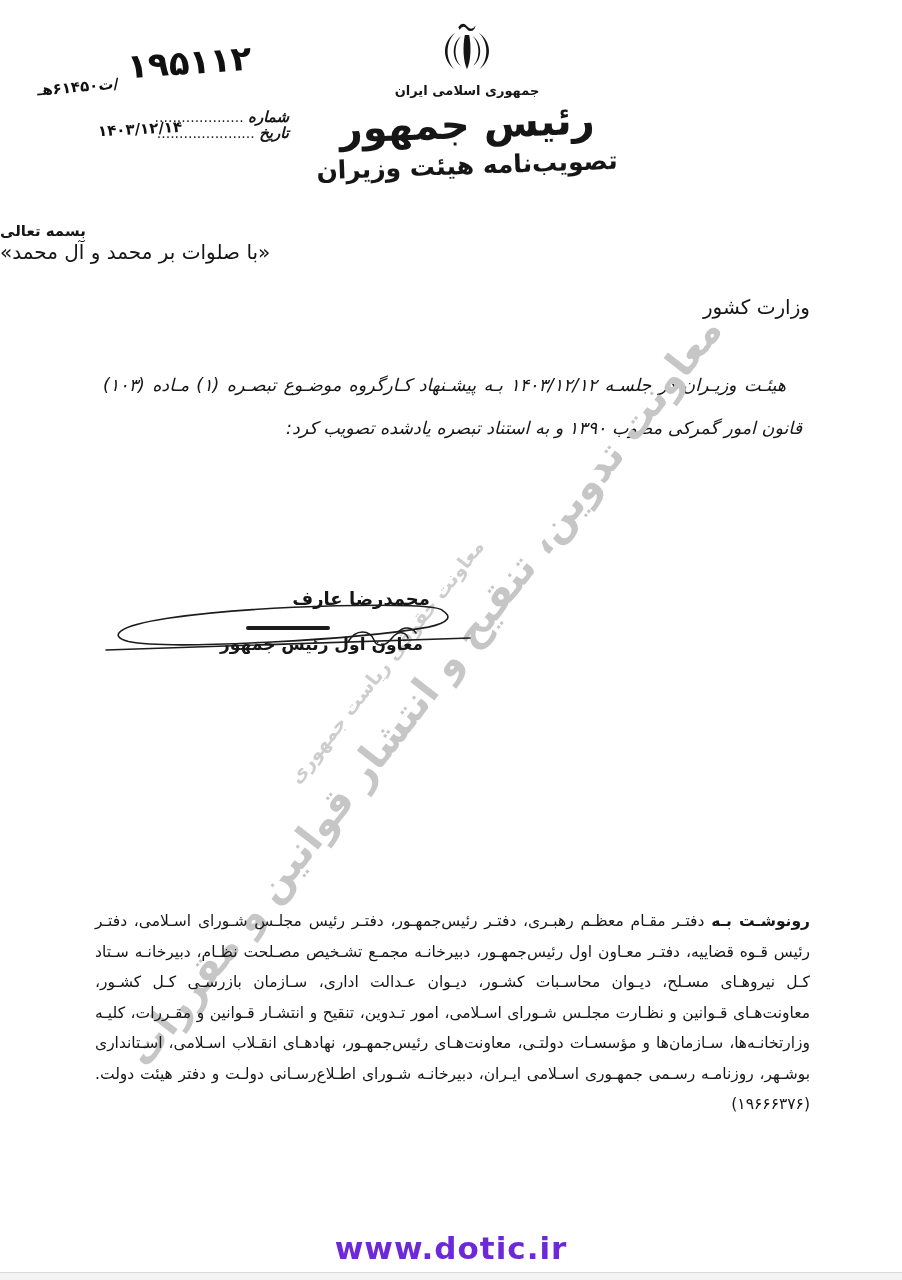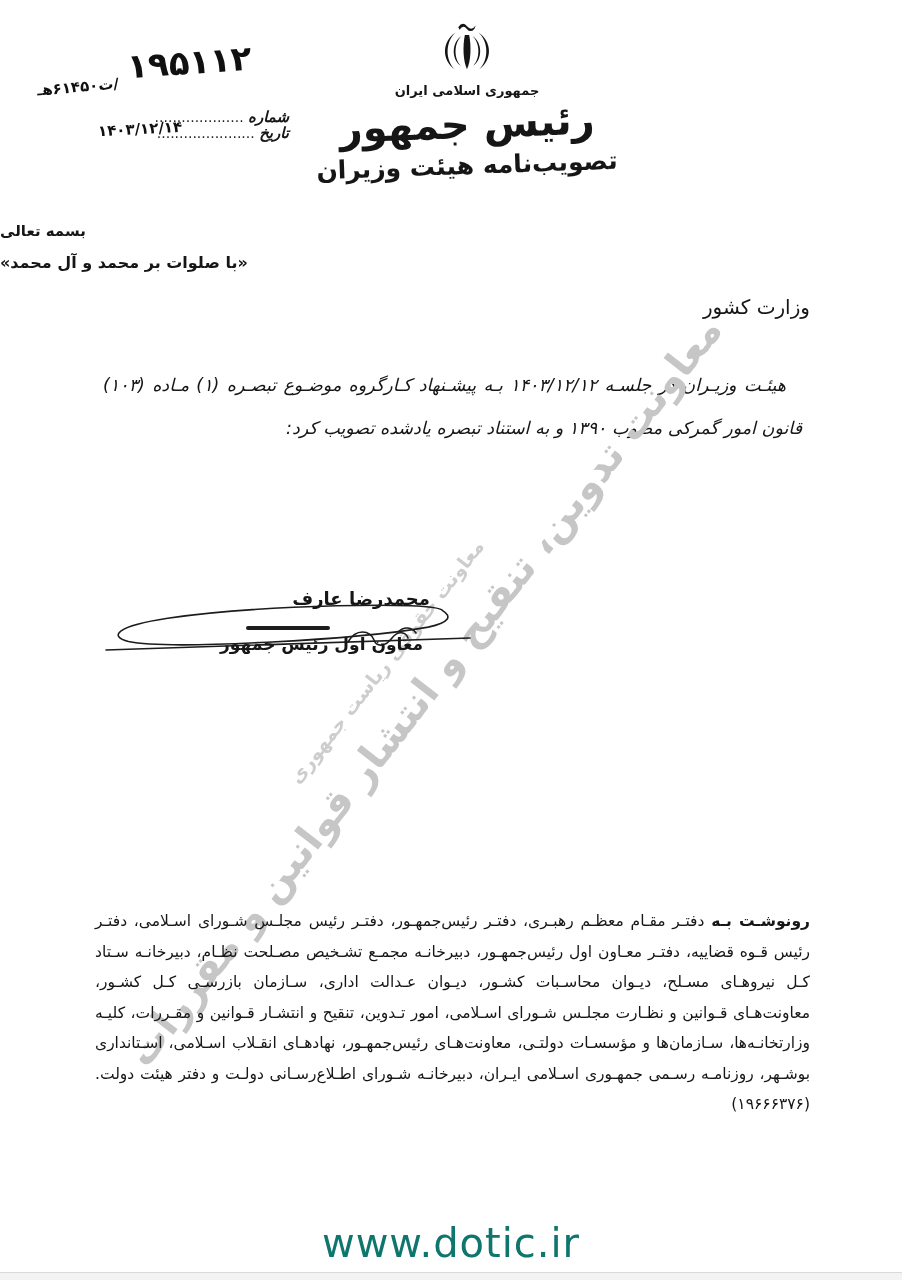--- a/index.html
+++ b/index.html
@@ -21,21 +21,21 @@
   .hand-suffix{position:absolute;top:36px;right:178px;font-size:15px;transform:rotate(-5deg);white-space:nowrap;}
   .meta-row{position:absolute;right:8px;white-space:nowrap;font-size:14px;}
   .meta-row .lbl{font-weight:700;font-style:italic;font-size:15px;}
   .meta-row .dots{letter-spacing:1.5px;color:#222;}
   .row-number{top:66px;text-align:center;}
   .row-date{top:82px;}
   .hand-date{position:absolute;top:78px;right:115px;font-size:15px;transform:rotate(-3deg);white-space:nowrap;}
   
   .invocation{position:absolute;top:222px;left:0;right:0;text-align:left;direction:rtl;}
   .basmala{font-size:15px;font-weight:600;}
-  .salawat{font-size:16px;font-weight:700;margin-top:13px;}
+  .salawat{font-size:20px;font-weight:400;margin-top:0;}
   
   .recipient{position:absolute;top:295px;right:92px;font-size:20px;font-weight:400;direction:rtl;}
   
   .body-text{position:absolute;top:356px;right:92px;left:95px;direction:rtl;text-align:justify;
     font-size:17.5px;line-height:43px;font-weight:500;}
   .body-text p{margin:8px;text-indent:16px;font-style:italic;}
   
   .signature{position:absolute;top:588px;left:98px;width:380px;height:95px;direction:rtl;}
   .sig-name{position:absolute;top:0px;right:48px;font-size:18px;font-weight:700;white-space:nowrap;margin-left:28px;}
   .sig-title{position:absolute;top:46px;right:55px;font-size:17px;font-weight:700;white-space:nowrap;text-align:center;}
@@ -46,21 +46,21 @@
   .wm-rot{transform:rotate(-52deg);text-align:center;direction:rtl;}
   .wm-line1{font-size:19px;color:#cdcdcd;font-weight:600;white-space:nowrap;}
   .wm-line2{font-size:40px;color:#c6c6c6;font-weight:700;white-space:nowrap;margin-top:14px;}
   
   .cc{position:absolute;top:906px;right:92px;left:95px;direction:rtl;text-align:justify;
     font-size:15.5px;line-height:30.5px;font-weight:500;}
   .cc p{margin:0;}
   .cc .cc-lead{font-weight:800;}
   
   .footer{position:absolute;left:0;right:0;bottom:14px;text-align:center;}
-  .footer-url{font-size:40px;color:#0f766e;font-weight:400;letter-spacing:1px;text-decoration:none;
+  .footer-url{font-size:31px;color:#6d28d9;font-weight:700;letter-spacing:1px;text-decoration:none;
     font-family:"DejaVu Sans",sans-serif;}
   .bottom-strip{position:absolute;left:0;right:0;bottom:0;height:7px;background:#f3f3f4;border-top:1px solid #d8dadd;}
 </style>
 </head>
 <body>
 
 <div class="page">
 
   <div class="letterhead">
     <span class="emblem">

